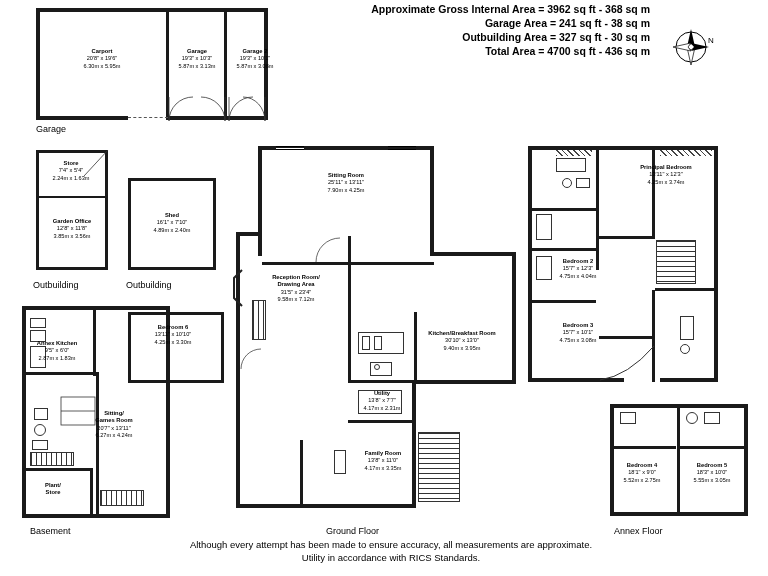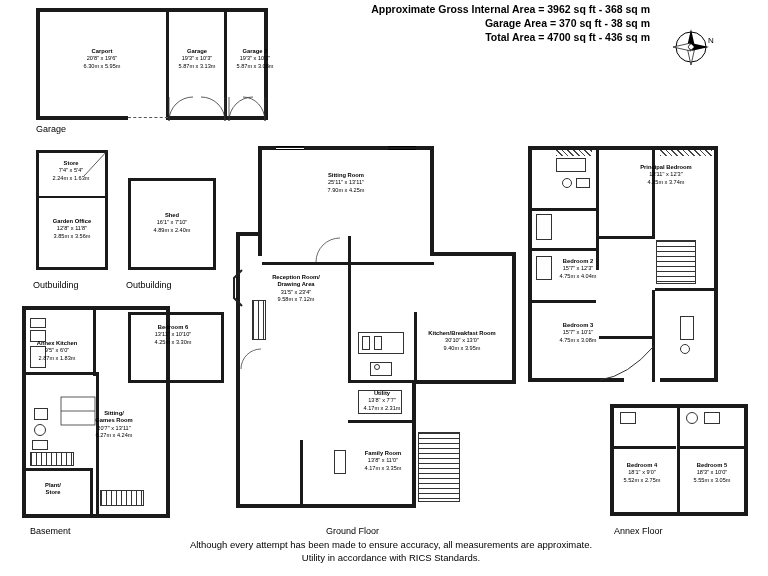--- a/index.html
+++ b/index.html
@@ -46,21 +46,22 @@
   .stairh{position:absolute;border:0.8px solid #333;box-sizing:border-box;
     background:repeating-linear-gradient(to right,#333 0 0.7px,transparent 0.7px 5px);}
 </style>
 </head>
 <body>
 
 <div id="sheet">
 
   <div class="hdr">
     <div>Approximate Gross Internal Area = 3962 sq ft - 368 sq m</div>
-    <div>Garage Area = 370 sq ft - 38 sq m</div>
+    <div>Garage Area = 241 sq ft - 38 sq m</div>
+    <div>Outbuilding Area = 327 sq ft - 30 sq m</div>
     <div>Total Area = 4700 sq ft - 436 sq m</div>
   </div>
 
   <div class="compass">
     <svg width="46" height="46" viewBox="0 0 46 46">
       <circle cx="23" cy="23" r="15" fill="none" stroke="#000" stroke-width="1"></circle>
       <polygon points="23,5 27,23 23,20 19,23" fill="#000"></polygon>
       <polygon points="23,41 27,23 23,26 19,23" fill="#fff" stroke="#000" stroke-width="0.7"></polygon>
       <polygon points="5,23 23,19 20,23 23,27" fill="#fff" stroke="#000" stroke-width="0.7"></polygon>
       <polygon points="41,23 23,19 26,23 23,27" fill="#000"></polygon>

